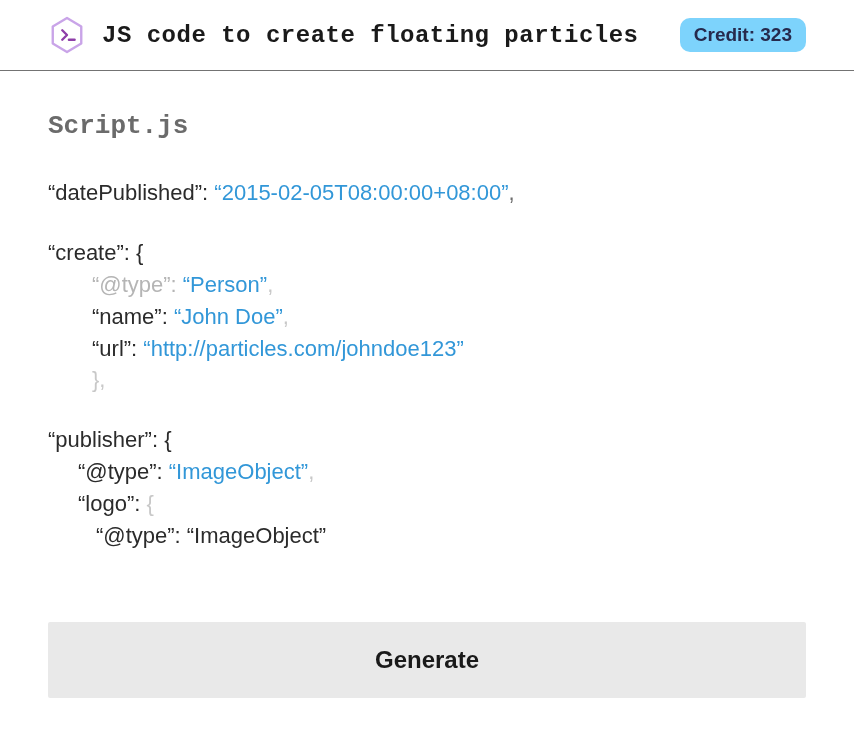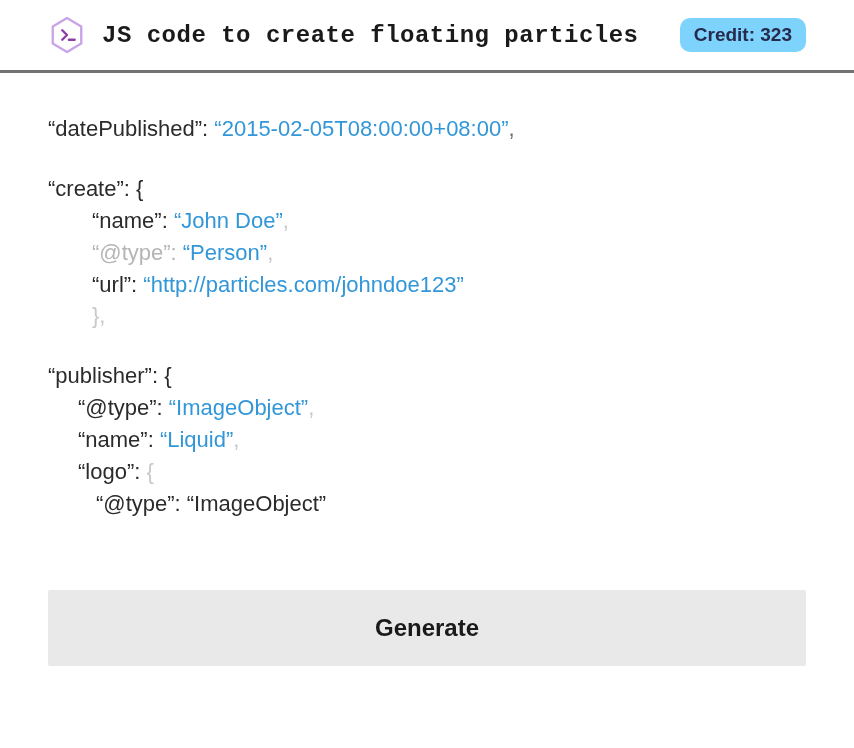--- a/index.html
+++ b/index.html
@@ -11,21 +11,21 @@
       font-family: -apple-system, BlinkMacSystemFont, 'Segoe UI', Helvetica, Arial, sans-serif;
       background: #fff;
       width: 854px;
       height: 748px;
       overflow: hidden;
     }
     .header {
       display: flex;
       align-items: center;
       padding: 16px 48px;
-      border-bottom: 3px solid #737373;
+      border-bottom: 1px solid #737373;
     }
     .logo {
       width: 38px;
       height: 38px;
       flex-shrink: 0;
     }
     .title {
       font-family: 'Courier New', Courier, monospace;
       font-size: 24px;
       font-weight: 600;
@@ -91,35 +91,35 @@
   <svg class="logo" viewBox="0 0 40 40">
     <polygon points="20,2 35,11 35,29 20,38 5,29 5,11" fill="none" stroke="#c9a4e8" stroke-width="2.5" stroke-linejoin="round"></polygon>
     <polyline points="15,15 20,20 15,25" fill="none" stroke="#8e3ea8" stroke-width="2.5" stroke-linecap="round" stroke-linejoin="round"></polyline>
     <line x1="22" y1="25" x2="28" y2="25" stroke="#8e3ea8" stroke-width="2.5" stroke-linecap="round"></line>
   </svg>
   <div class="title">JS code to create floating particles</div>
   <div class="credit-badge">Credit: 323</div>
 </div>
 
 <div class="content">
+  <div class="filename">Script.js</div>
 
   <div class="code-block">
     <div class="code-line"><span class="key">“datePublished”:</span> <span class="val-link">“2015-02-05T08:00:00+08:00”</span><span class="punc">,</span></div>
 
     <div class="spacer"></div>
 
     <div class="code-line"><span class="key">“create”: {</span></div>
+    <div class="code-line indent1"><span class="key-muted">“@type”: </span><span class="val-link">“Person”</span><span class="punc-muted">,</span></div>
     <div class="code-line indent1"><span class="key">“name”: </span><span class="val-link">“John Doe”</span><span class="punc-muted">,</span></div>
-    <div class="code-line indent1"><span class="key-muted">“@type”: </span><span class="val-link">“Person”</span><span class="punc-muted">,</span></div>
     <div class="code-line indent1"><span class="key">“url”: </span><span class="val-link">“http://particles.com/johndoe123”</span></div>
     <div class="code-line indent1"><span class="brace-muted">},</span></div>
 
     <div class="spacer"></div>
 
     <div class="code-line"><span class="key">“publisher”: {</span></div>
     <div class="code-line indent1b"><span class="key">“@type”: </span><span class="val-link">“ImageObject”</span><span class="punc-muted">,</span></div>
-    <div class="code-line indent1b"><span class="key">“name”: </span><span class="val-link">“Liquid”</span><span class="punc-muted">,</span></div>
     <div class="code-line indent1b"><span class="key">“logo”: </span><span class="brace-muted">{</span></div>
     <div class="code-line indent2"><span class="key">“@type”: “ImageObject”</span></div>
   </div>
 </div>
 
 <button class="generate-btn">Generate</button>
 
 </body></html>

